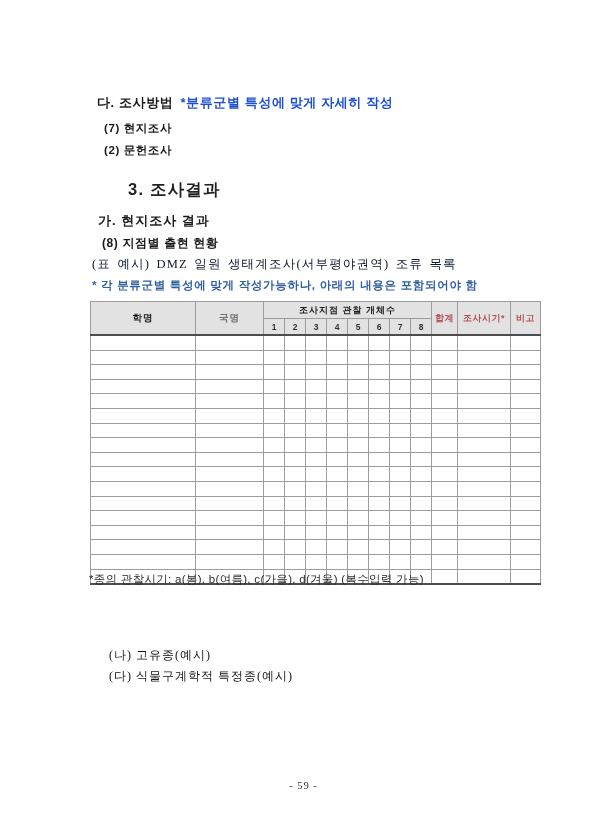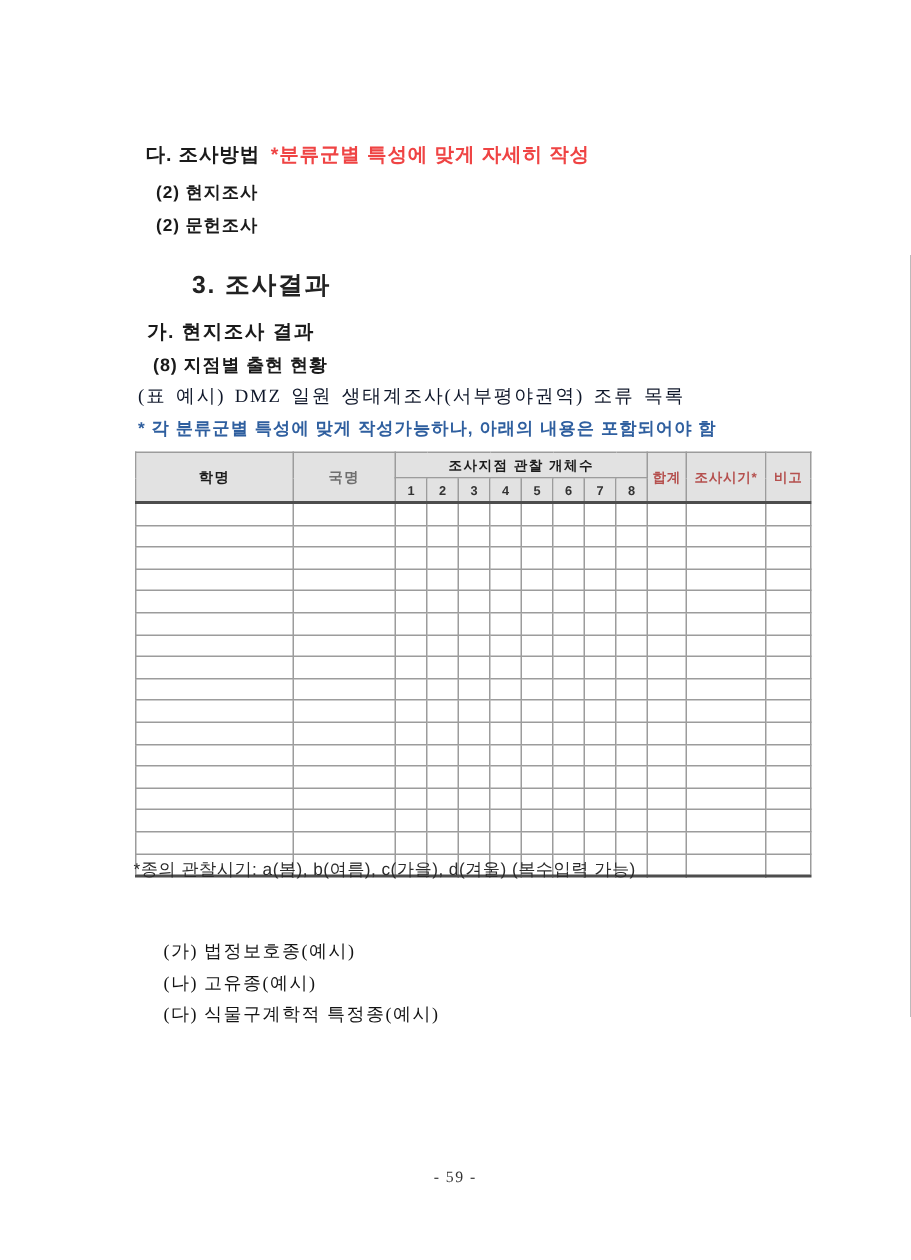--- a/index.html
+++ b/index.html
@@ -5,21 +5,21 @@
   html,body { margin:0; padding:0; background:#888; }
   .page {
     position:relative; width:607px; height:840px; margin:0 auto;
     background:#ffffff; overflow:hidden;
     font-family:"Liberation Sans", sans-serif; color:#1a1a1a;
   }
   .abs { position:absolute; white-space:nowrap; }
 
   
   .method-heading { left:97px; top:94px; font-size:13px; font-weight:bold; letter-spacing:0.6px; }
-  .blue { color:#ef4444; }
+  .blue { color:#1d4ed8; }
   .sp-left { margin-left:7px; }
   .method-item-1 { left:104px; top:121px; }
   .method-item-2 { left:104px; top:143px; }
   .method-item, .method-item-1, .method-item-2 { font-size:11.5px; font-weight:600; letter-spacing:0.6px; }
 
   .results-title { left:92px; top:179px; font-size:16.5px; font-weight:600; letter-spacing:1.2px; color:#222;margin-left:36px; }
   .results-sub { left:98px; top:212px; font-size:13px; font-weight:bold; letter-spacing:1px; }
   .results-subsub { left:102px; top:235px; font-size:12px; font-weight:bold; letter-spacing:0.6px; }
   .caption { left:92px; top:256px; font-size:12.5px; font-family:"Liberation Serif", serif;
              letter-spacing:1.2px; word-spacing:2px; color:#0f172a; }
@@ -55,21 +55,21 @@
   table.obs tbody td { height:13.6px; background:#fff; }
 </style>
 </head>
 <body>
 
 <div class="page">
 
   <div class="abs method-heading">
     <span>다. 조사방법</span><span class="blue sp-left">*분류군별 특성에 맞게 자세히 작성</span>
   </div>
-  <div class="abs method-item-1">(2) 현지조사</div>
+  <div class="abs method-item-1">(7) 현지조사</div>
   <div class="abs method-item-2">(2) 문헌조사</div>
 
   <div class="abs results-title">3. 조사결과</div>
   <div class="abs results-sub">가. 현지조사 결과</div>
   <div class="abs results-subsub">(8) 지점별 출현 현황</div>
   <div class="abs caption">(표 예시) DMZ 일원 생태계조사(서부평야권역) 조류 목록</div>
   <div class="abs blue-note">* 각 분류군별 특성에 맞게 작성가능하나, 아래의 내용은 포함되어야 함</div>
 
   <div class="abs tbl-wrap">
     <table class="obs">
@@ -363,19 +363,18 @@
             <td></td>
             <td></td>
             <td></td>
           </tr>
         </tbody>
     </table>
   </div>
 
   <div class="abs footnote">*종의 관찰시기: a(봄), b(여름), c(가을), d(겨울) (복수입력 가능)</div>
 
-  <div class="abs major-item major-item-1">(가) 법정보호종(예시)</div>
   <div class="abs major-item major-item-2">(나) 고유종(예시)</div>
   <div class="abs major-item major-item-3">(다) 식물구계학적 특정종(예시)</div>
 
   <div class="abs page-number">- 59 -</div>
 
 </div>
 
 </body></html>

